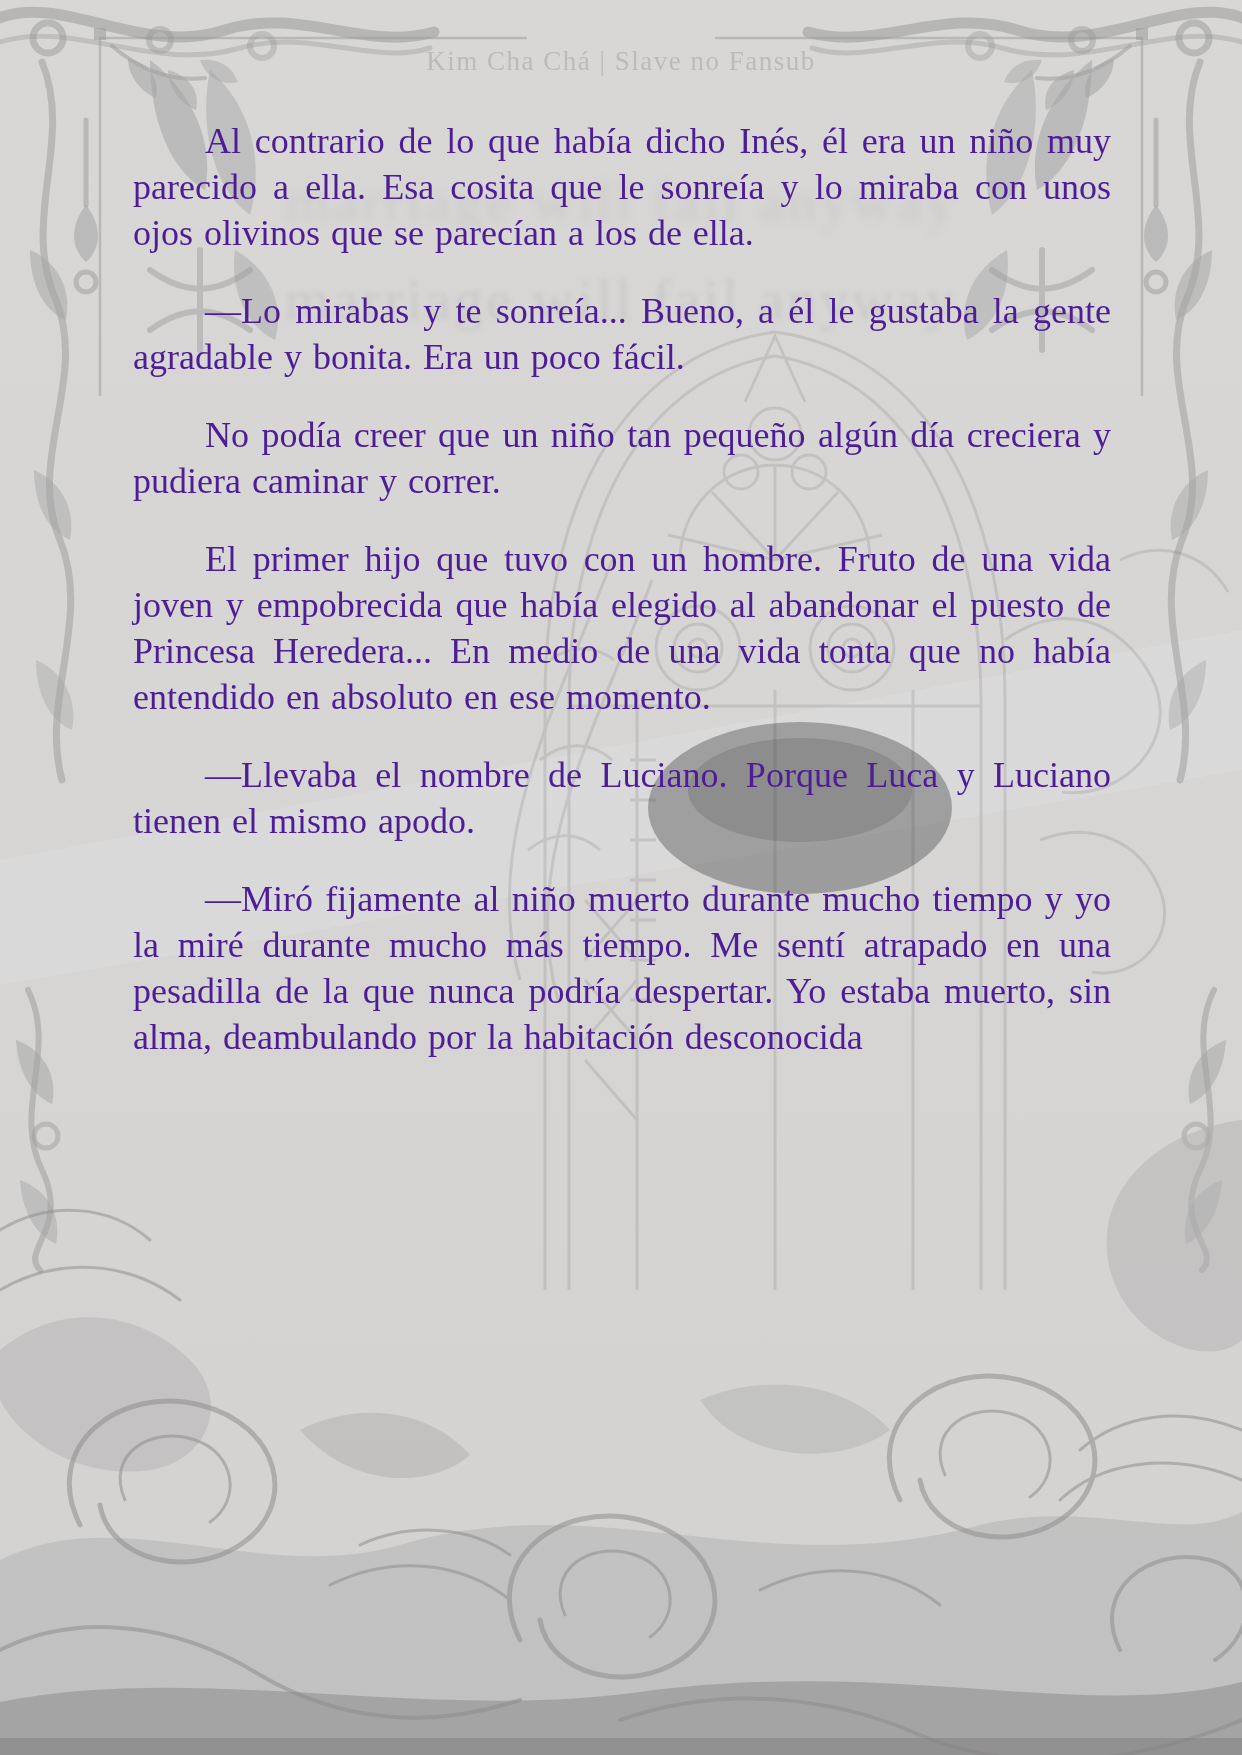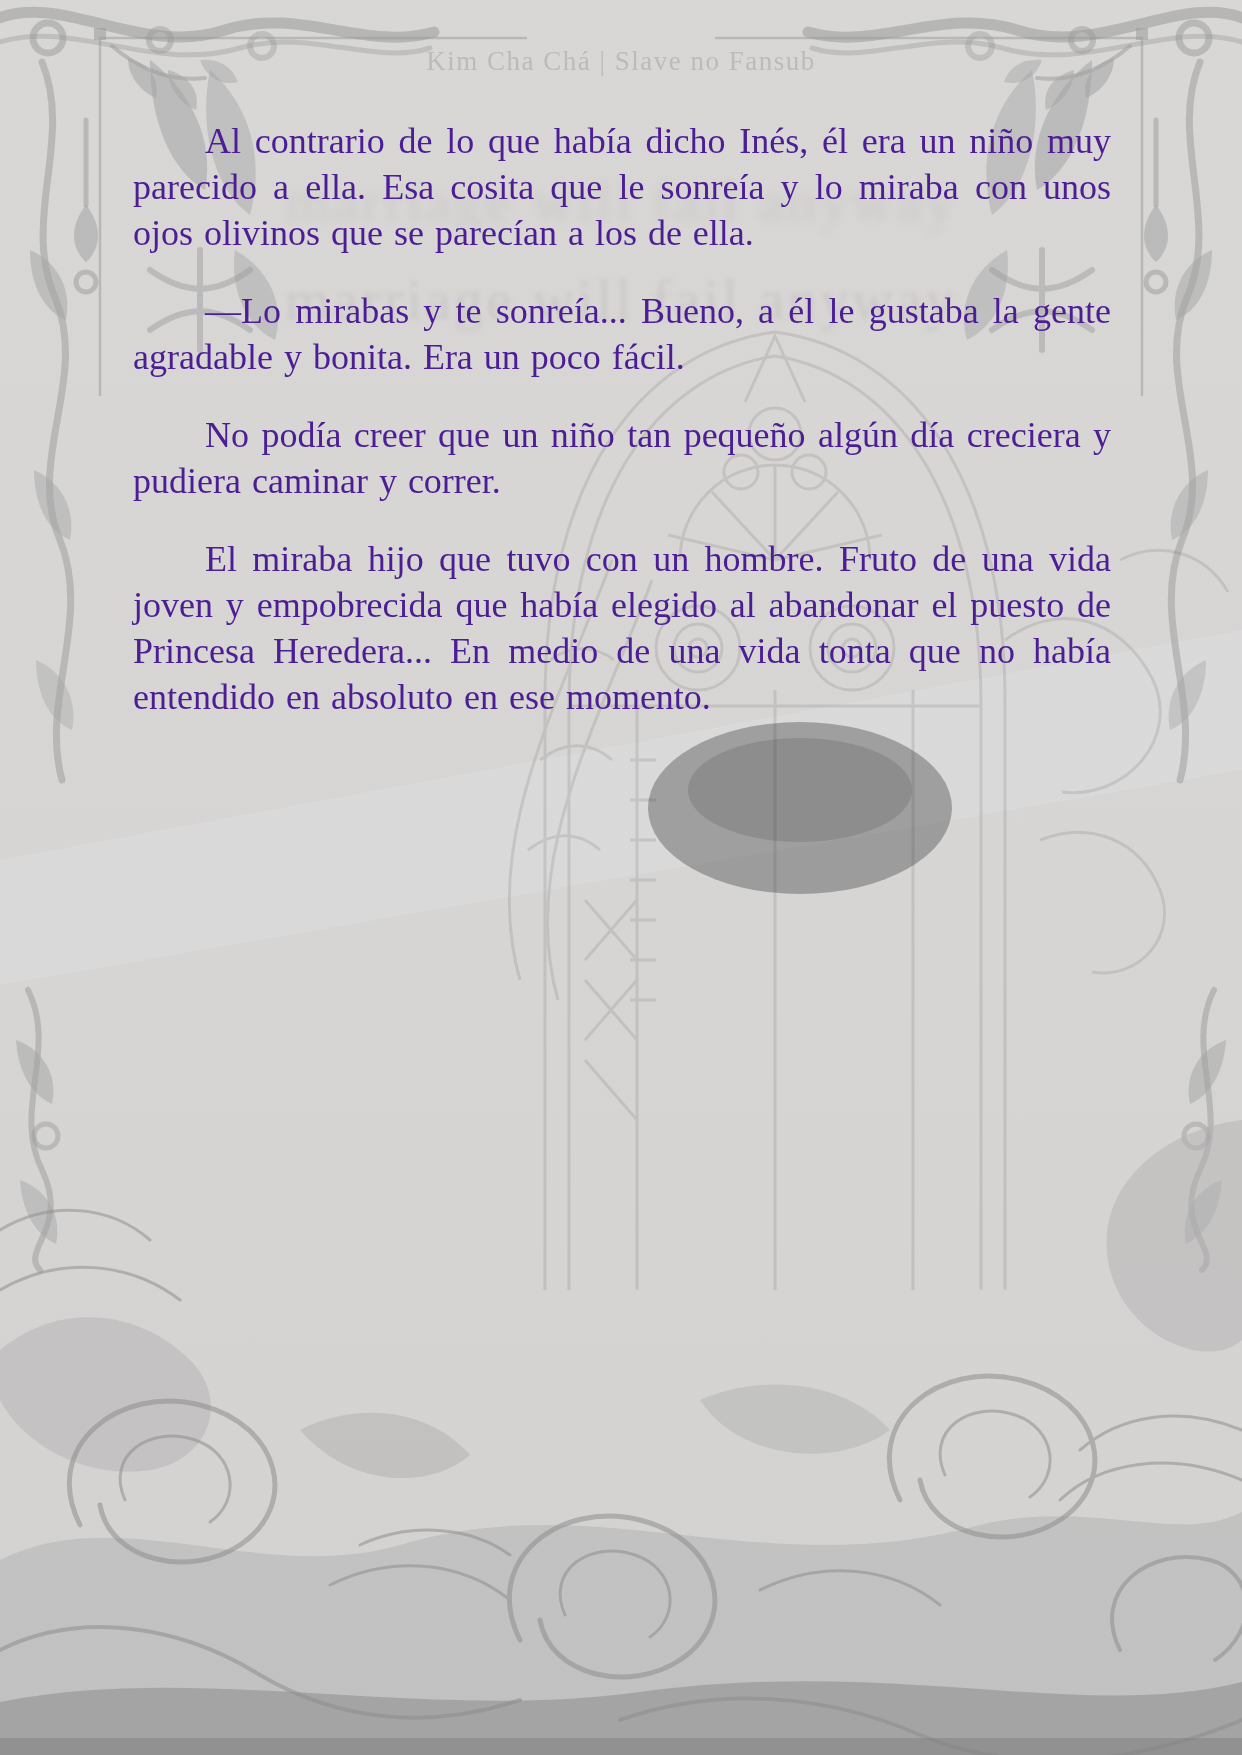--- a/index.html
+++ b/index.html
@@ -161,16 +161,18 @@
   <div class="watermark-ghost line2">marriage will fail anyway</div>
 
   <header class="header">
     <span>Kim Cha Chá | Slave no Fansub</span>
   </header>
 
   <main class="text-column">
     <p>Al contrario de lo que había dicho Inés, él era un niño muy parecido a ella. Esa cosita que le sonreía y lo miraba con unos ojos olivinos que se parecían a los de ella.</p>
     <p>—Lo mirabas y te sonreía... Bueno, a él le gustaba la gente agradable y bonita. Era un poco fácil.</p>
     <p>No podía creer que un niño tan pequeño algún día creciera y pudiera caminar y correr.</p>
-    <p>El miraba hijo que tuvo con un hombre. Fruto de una vida joven y empobrecida que había elegido al abandonar el puesto de Princesa Heredera... En medio de una vida tonta que no había entendido en absoluto en ese momento.</p>
+    <p>El primer hijo que tuvo con un hombre. Fruto de una vida joven y empobrecida que había elegido al abandonar el puesto de Princesa Heredera... En medio de una vida tonta que no había entendido en absoluto en ese momento.</p>
+    <p>—Llevaba el nombre de Luciano. Porque Luca y Luciano tienen el mismo apodo.</p>
+    <p>—Miró fijamente al niño muerto durante mucho tiempo y yo la miré durante mucho más tiempo. Me sentí atrapado en una pesadilla de la que nunca podría despertar. Yo estaba muerto, sin alma, deambulando por la habitación desconocida</p>
   </main>
 
 </div>
 
 </body></html>

